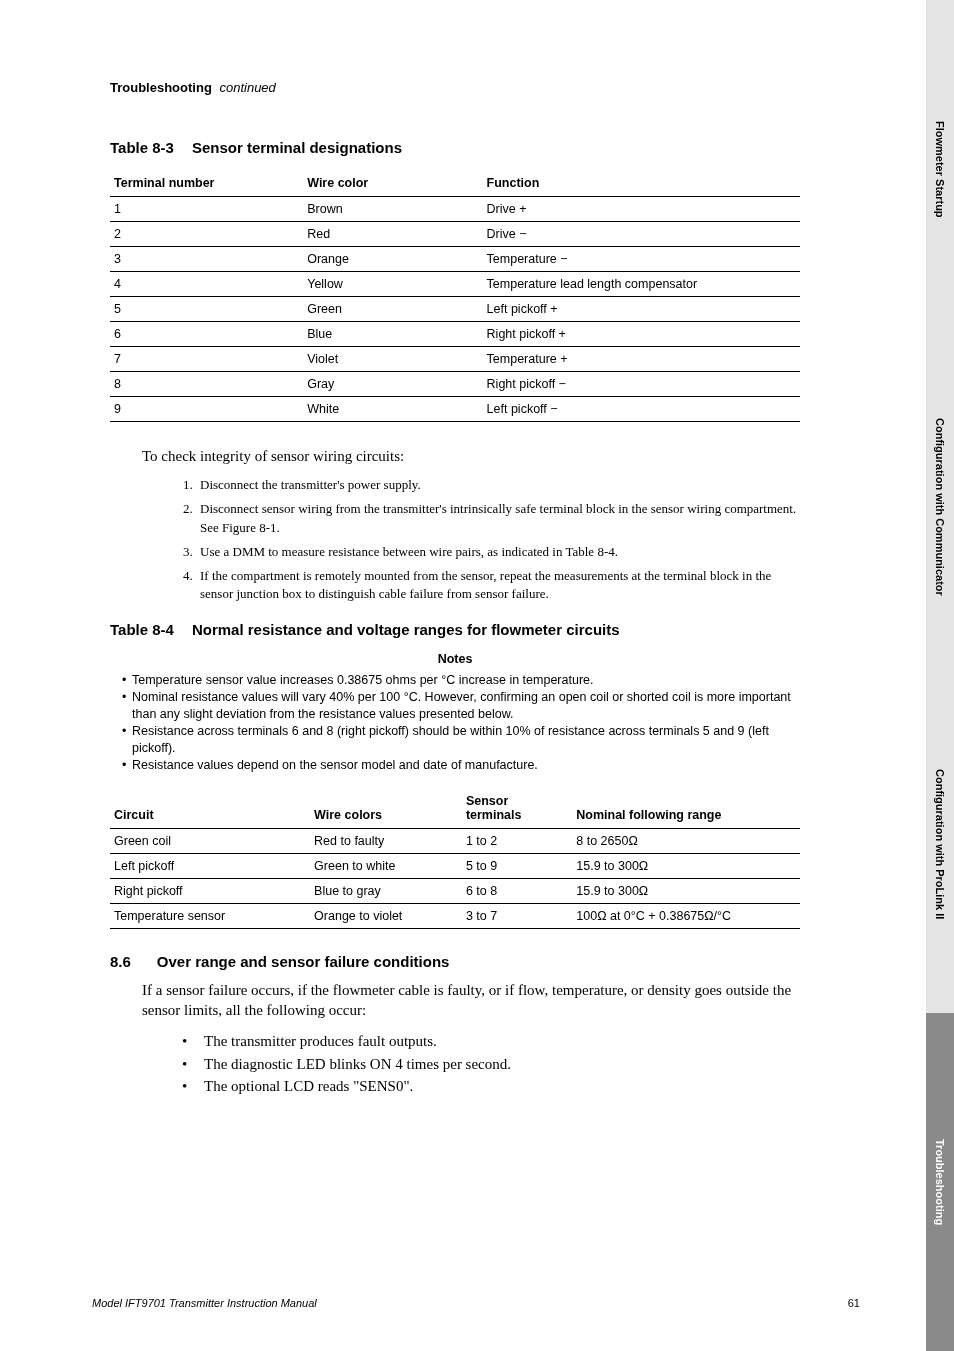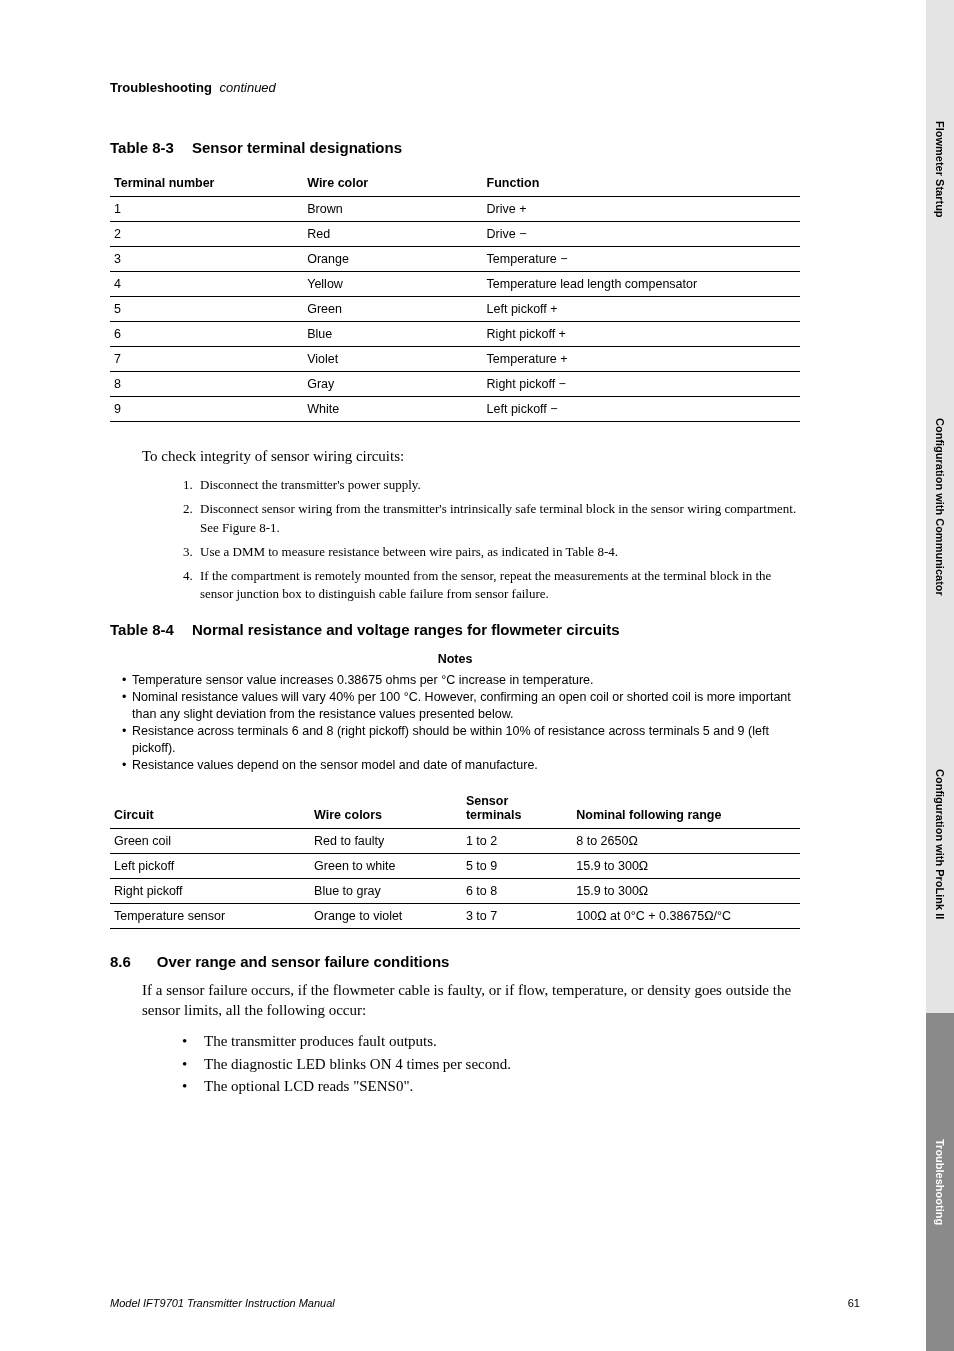--- a/index.html
+++ b/index.html
@@ -103,21 +103,21 @@
     padding-left: 22px;
   }
   ul.bullets li::before {
     content: "•";
     position: absolute;
     left: 0;
   }
   .footer {
     position: absolute;
     bottom: 42px;
-    left: 110px;
+    left: 92px;
     right: 94px;
     font-size: 11px;
     font-style: italic;
     display: flex;
     justify-content: space-between;
   }
   .footer .pagenum { font-style: normal; }
   .side-tabs {
     position: absolute;
     right: 0;

